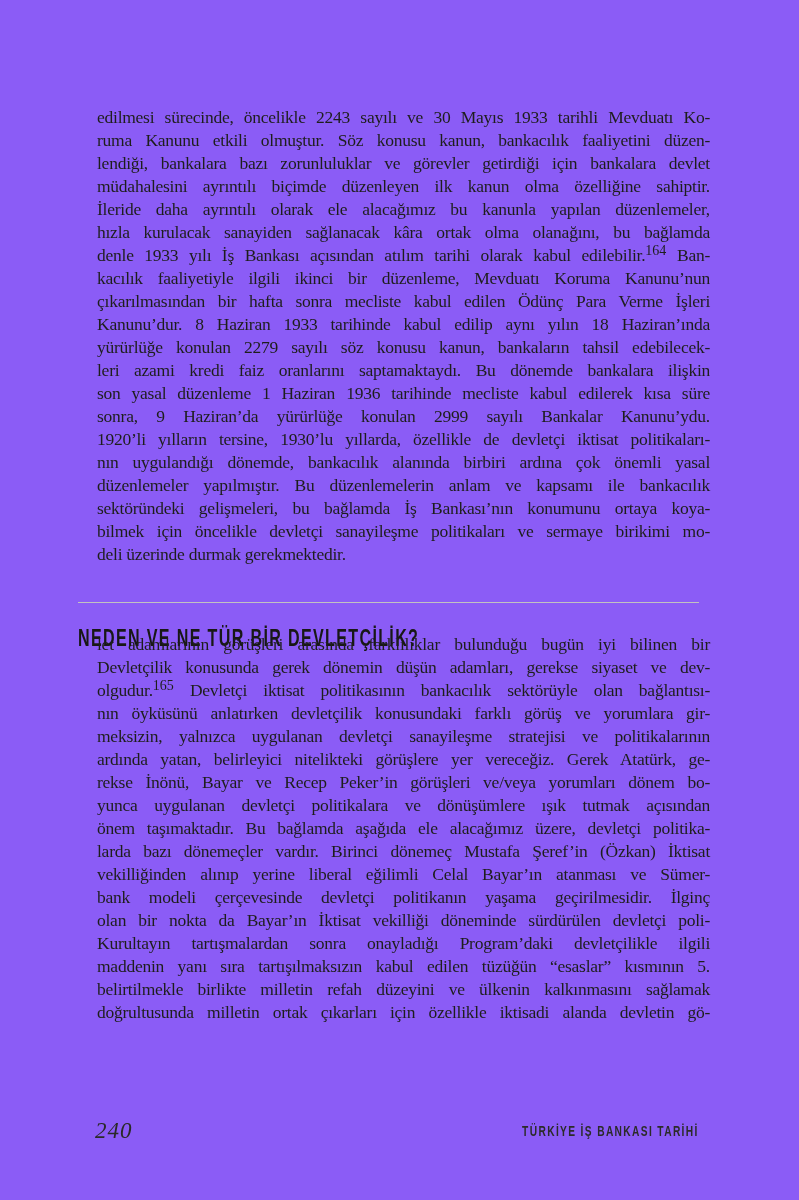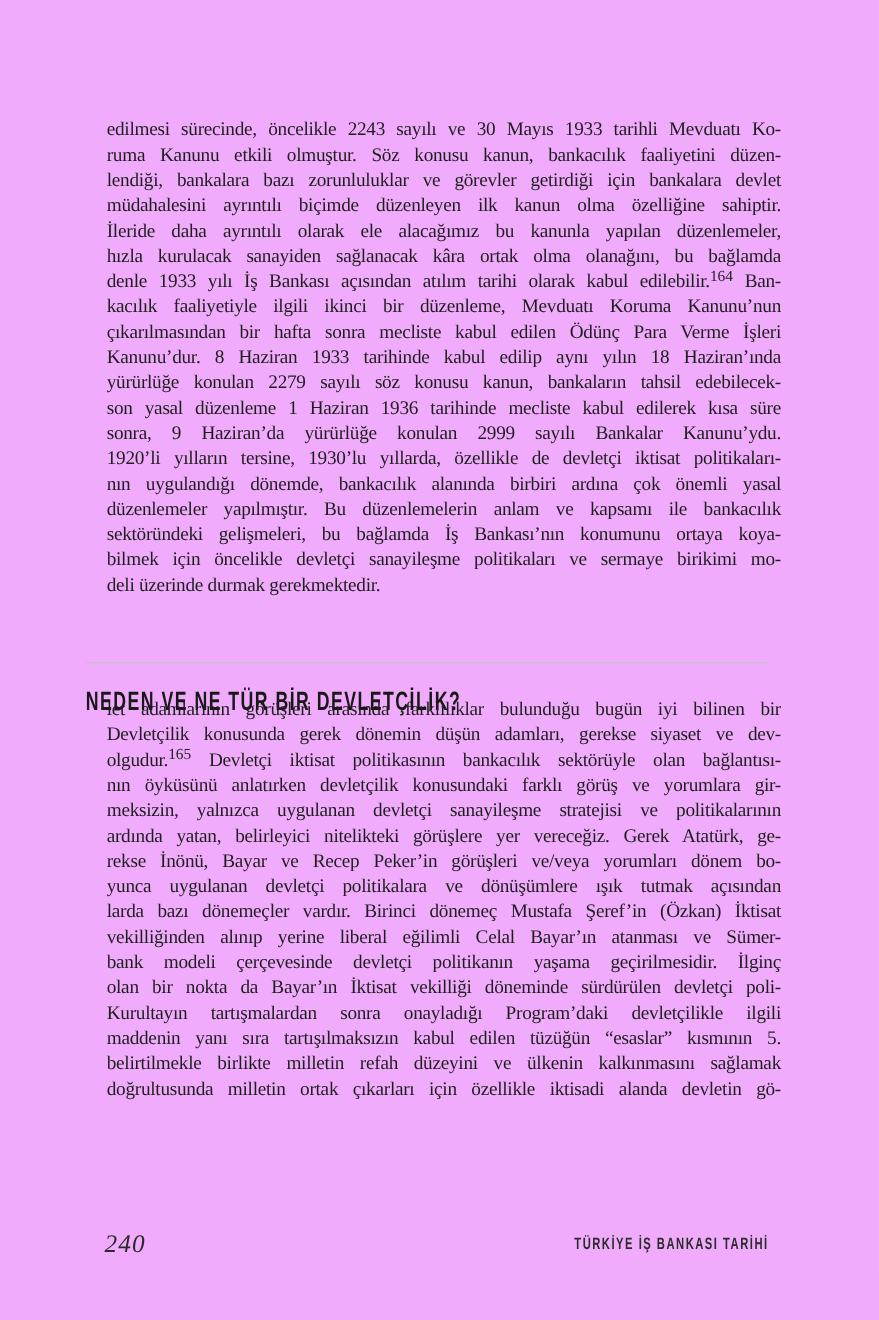--- a/index.html
+++ b/index.html
@@ -1,21 +1,21 @@
 <!DOCTYPE html>
 <html lang="tr"><head>
 <meta charset="utf-8">
 <style>
   html,body{margin:0;padding:0;}
   body{
     width:799px;height:1200px;position:relative;overflow:hidden;
     background:#fcfcfa;
     font-family:"Liberation Serif","DejaVu Serif",serif;
   }
-  .page{position:absolute;inset:0;background:#f0abfc;}
+  .page{position:absolute;inset:0;background:#8b5cf6;}
   .body-col{
     position:absolute;left:97px;width:613px;
     color:#1e1e1c;font-size:17.5px;line-height:23px;letter-spacing:-0.25px;
   }
   #paragraph-1{top:106px;}
   #paragraph-2{top:633px;}
   .line{text-align:justify;text-align-last:justify;white-space:normal;}
   .line.last{text-align-last:left;}
   sup.fnref{
     font-weight:normal;font-size:14px;line-height:0;letter-spacing:0;
@@ -53,20 +53,21 @@
       <div class="line">ruma Kanunu etkili olmuştur. Söz konusu kanun, bankacılık faaliyetini düzen-</div>
       <div class="line">lendiği, bankalara bazı zorunluluklar ve görevler getirdiği için bankalara devlet</div>
       <div class="line">müdahalesini ayrıntılı biçimde düzenleyen ilk kanun olma özelliğine sahiptir.</div>
       <div class="line">İleride daha ayrıntılı olarak ele alacağımız bu kanunla yapılan düzenlemeler,</div>
       <div class="line">hızla kurulacak sanayiden sağlanacak kâra ortak olma olanağını, bu bağlamda</div>
       <div class="line"><span>denle 1933 yılı İş Bankası açısından atılım tarihi olarak kabul edilebilir.</span><sup class="fnref">164</sup><span> Ban-</span></div>
       <div class="line">kacılık faaliyetiyle ilgili ikinci bir düzenleme, Mevduatı Koruma Kanunu’nun</div>
       <div class="line">çıkarılmasından bir hafta sonra mecliste kabul edilen Ödünç Para Verme İşleri</div>
       <div class="line">Kanunu’dur. 8 Haziran 1933 tarihinde kabul edilip aynı yılın 18 Haziran’ında</div>
       <div class="line">yürürlüğe konulan 2279 sayılı söz konusu kanun, bankaların tahsil edebilecek-</div>
+      <div class="line">leri azami kredi faiz oranlarını saptamaktaydı. Bu dönemde bankalara ilişkin</div>
       <div class="line">son yasal düzenleme 1 Haziran 1936 tarihinde mecliste kabul edilerek kısa süre</div>
       <div class="line">sonra, 9 Haziran’da yürürlüğe konulan 2999 sayılı Bankalar Kanunu’ydu.</div>
       <div class="line">1920’li yılların tersine, 1930’lu yıllarda, özellikle de devletçi iktisat politikaları-</div>
       <div class="line">nın uygulandığı dönemde, bankacılık alanında birbiri ardına çok önemli yasal</div>
       <div class="line">düzenlemeler yapılmıştır. Bu düzenlemelerin anlam ve kapsamı ile bankacılık</div>
       <div class="line">sektöründeki gelişmeleri, bu bağlamda İş Bankası’nın konumunu ortaya koya-</div>
       <div class="line">bilmek için öncelikle devletçi sanayileşme politikaları ve sermaye birikimi mo-</div>
       <div class="line last">deli üzerinde durmak gerekmektedir.</div>
     </div>
 
@@ -76,20 +77,21 @@
 
   <div class="body-col" id="paragraph-2">
       <div class="line">let adamlarının görüşleri arasında farklılıklar bulunduğu bugün iyi bilinen bir</div>
       <div class="line">Devletçilik konusunda gerek dönemin düşün adamları, gerekse siyaset ve dev-</div>
       <div class="line"><span>olgudur.</span><sup class="fnref">165</sup><span> Devletçi iktisat politikasının bankacılık sektörüyle olan bağlantısı-</span></div>
       <div class="line">nın öyküsünü anlatırken devletçilik konusundaki farklı görüş ve yorumlara gir-</div>
       <div class="line">meksizin, yalnızca uygulanan devletçi sanayileşme stratejisi ve politikalarının</div>
       <div class="line">ardında yatan, belirleyici nitelikteki görüşlere yer vereceğiz. Gerek Atatürk, ge-</div>
       <div class="line">rekse İnönü, Bayar ve Recep Peker’in görüşleri ve/veya yorumları dönem bo-</div>
       <div class="line">yunca uygulanan devletçi politikalara ve dönüşümlere ışık tutmak açısından</div>
+      <div class="line">önem taşımaktadır. Bu bağlamda aşağıda ele alacağımız üzere, devletçi politika-</div>
       <div class="line">larda bazı dönemeçler vardır. Birinci dönemeç Mustafa Şeref’in (Özkan) İktisat</div>
       <div class="line">vekilliğinden alınıp yerine liberal eğilimli Celal Bayar’ın atanması ve Sümer-</div>
       <div class="line">bank modeli çerçevesinde devletçi politikanın yaşama geçirilmesidir. İlginç</div>
       <div class="line">olan bir nokta da Bayar’ın İktisat vekilliği döneminde sürdürülen devletçi poli-</div>
       <div class="line">Kurultayın tartışmalardan sonra onayladığı Program’daki devletçilikle ilgili</div>
       <div class="line">maddenin yanı sıra tartışılmaksızın kabul edilen tüzüğün “esaslar” kısmının 5.</div>
       <div class="line">belirtilmekle birlikte milletin refah düzeyini ve ülkenin kalkınmasını sağlamak</div>
       <div class="line">doğrultusunda milletin ortak çıkarları için özellikle iktisadi alanda devletin gö-</div>
     </div>
 

